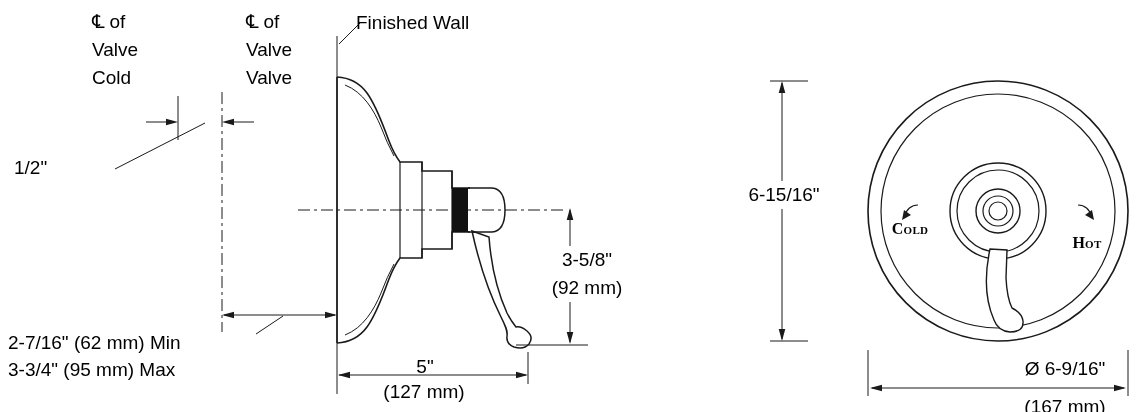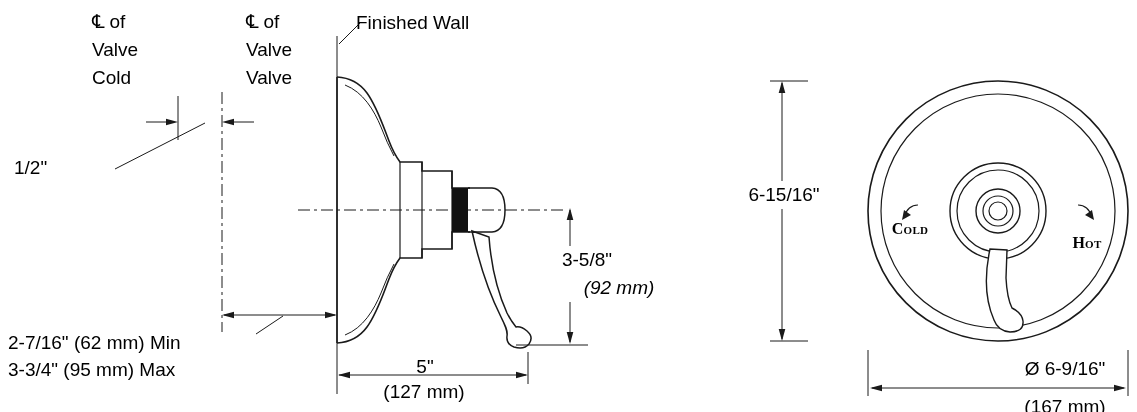--- a/index.html
+++ b/index.html
@@ -144,21 +144,21 @@
 
   <div class="lbl" style="left:8px; top:329px; line-height:27px;">
     <div>2-7/16" (62 mm) Min</div>
     <div>3-3/4" (95 mm) Max</div>
   </div>
 
   <div class="lbl center" style="left:395px; top:353px; width:60px;">5"</div>
   <div class="lbl center" style="left:368px; top:378px; width:112px;text-align:center;">(127 mm)</div>
 
   <div class="lbl center bgwhite" style="left:535px; top:246px; width:100px;">3-5/8"</div>
-  <div class="lbl center bgwhite" style="left:562px; top:274px; width:110px;font-style:italic;">(92 mm)</div>
+  <div class="lbl center bgwhite" style="left:530px; top:274px; width:110px;">(92 mm)</div>
 
 
   <div class="lbl center bgwhite" style="left:726px; top:181px; width:112px;">6-15/16"</div>
 
   <div class="lbl center bgwhite" style="left:1004px; top:355px; width:118px;">Ø 6-9/16"</div>
   <div class="lbl center bgwhite" style="left:1006px; top:393px; width:114px;">(167 mm)</div>
 
   <div class="lbl tiny center" style="left:890px; top:223px; width:40px;">Cold</div>
   <div class="lbl tiny center" style="left:1068px; top:237px; width:38px;">Hot</div>
 

